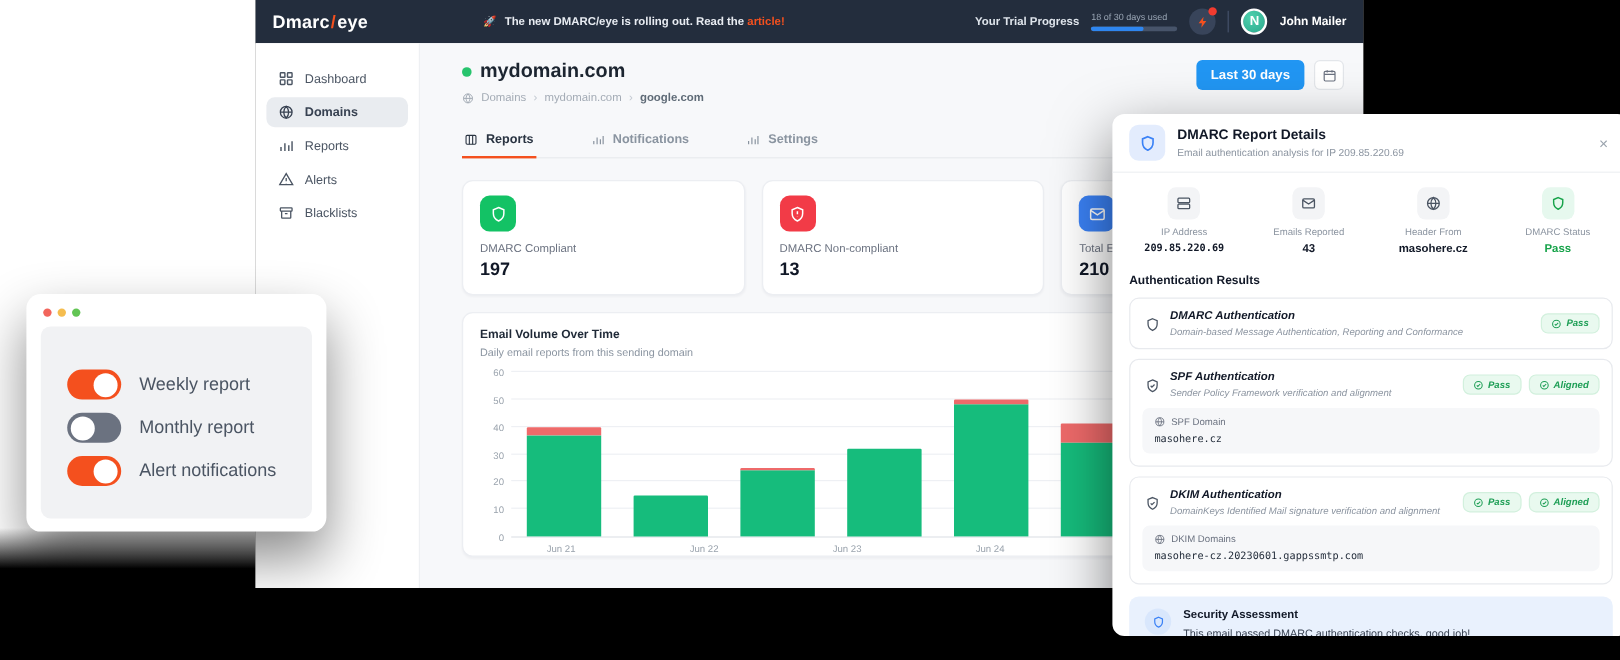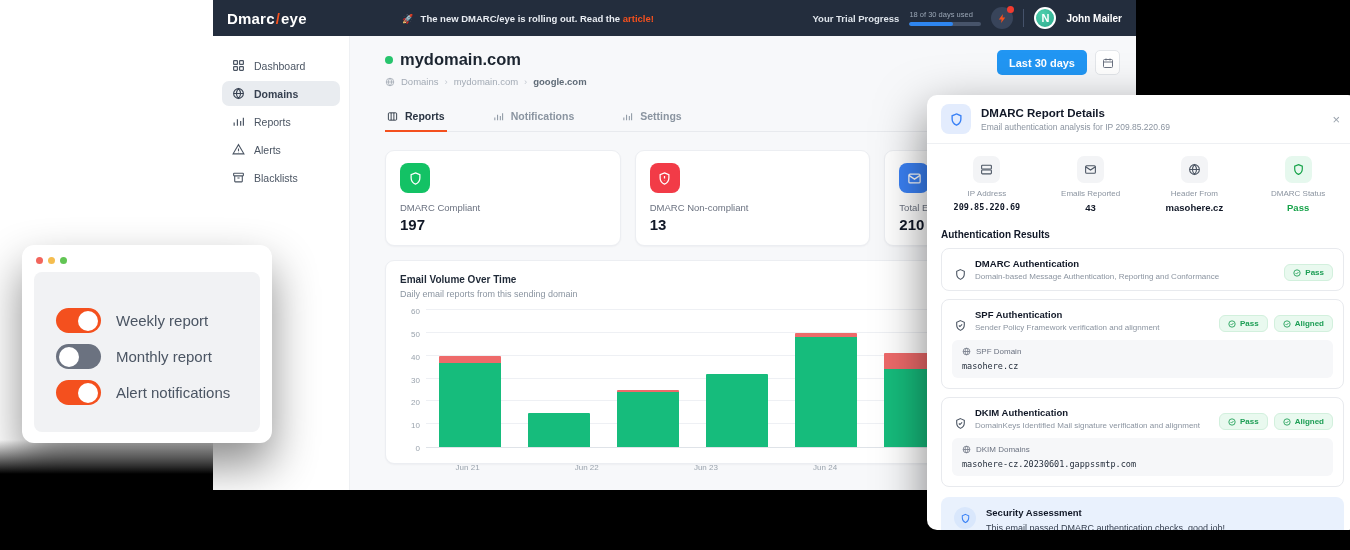--- a/index.html
+++ b/index.html
@@ -67,21 +67,21 @@
   .chart-area { display:flex; margin-top:12px; }
   .y-axis { width:26px; position:relative; height:137px; }
   .y-lab { position:absolute; right:6px; transform:translateY(50%); font-size:8px; color:#9aa3ad; }
   .plot { position:relative; width:534px; height:137px; border-bottom:1px solid #dfe3e8; }
   .gridline { position:absolute; left:0; right:0; height:1px; background:#eef0f4; }
   .cols { position:absolute; inset:0; display:flex; }
   .col { width:89px; position:relative; }
   .barstack { position:absolute; bottom:0; left:13px; width:62px; display:flex; flex-direction:column; }
   .seg-red { background:#ee6a6a; border-radius:1px 1px 0 0; }
   .seg-green { background:#16bc7c; }
-  .x-axis { display:flex; margin-left:26px; margin-top:15px;gap:36px; }
+  .x-axis { display:flex; margin-left:26px; margin-top:5px;gap:36px; }
   .x-lab { width:89px; text-align:center; font-size:8px; color:#9aa3ad; }
 
   
   .float-panel { position:absolute; left:22px; top:245px; width:250px; height:198px; background:#fff; border-radius:12px; box-shadow:0 22px 45px rgba(0,0,0,.45); padding:10px 12px 12px; }
   .traffic { display:flex; gap:5px; padding:2px 2px 8px; }
   .tl { width:7px; height:7px; border-radius:50%; }
   .tl-red{background:#f2655c;} .tl-yellow{background:#f5bd4f;} .tl-green{background:#62c554;}
   .panel-inner { background:#f1f2f4; border-radius:8px; height:160px; padding:36px 0 0 22px; }
   .toggle-row { display:flex; align-items:center; gap:15px; margin-bottom:11px; }
   .toggle { width:45px; height:25px; border-radius:13px; position:relative; background:#6b7280; cursor:pointer; flex:0 0 auto; }
@@ -101,21 +101,21 @@
   .mstat { flex:1; display:flex; flex-direction:column; align-items:center; }
   .mstat-icon { width:27px; height:27px; border-radius:7px; background:#f3f4f6; display:flex; align-items:center; justify-content:center; color:#4b5563; }
   .mstat-icon.green { background:#e6f8ee; color:#17a34a; }
   .mstat-label { margin-top:6px; font-size:8px; color:#8b94a0; }
   .mstat-value { margin-top:4px; font-size:9.5px; font-weight:bold; color:#111827; }
   .mstat-value.mono { font-family:"DejaVu Sans Mono", monospace; font-size:8.5px; }
   .mstat-value.pass { color:#17a34a; }
   .modal-scroll { padding:2px 14px 0; flex:1; }
   .section-label { font-size:10px; font-weight:bold; color:#111827; margin:4px 0 8px; }
   .auth-card { border:1px solid #e8eaee; border-radius:8px; padding:9px 10px; margin-bottom:8px; }
-  .auth-top { display:flex; align-items:flex-end; }
+  .auth-top { display:flex; align-items:center;font-style:italic; }
   .auth-shield { color:#4b5563; margin:1px 8px 0 2px; flex:0 0 auto; }
   .auth-title { font-size:9.5px; font-weight:bold; color:#111827; }
   .auth-desc { font-size:8px; color:#8b94a0; margin-top:3px; }
   .badges { margin-left:auto; display:flex; gap:6px; }
   .badge { display:flex; align-items:center; gap:4px; background:#e9f9ef; border:1px solid #d2f0dd; color:#1d9e55; font-size:8px; font-weight:bold; padding:3px 8px; border-radius:6px; white-space:nowrap; }
   .detail-box { background:#f6f7f9; border-radius:6px; padding:7px 10px; margin:8px 0 1px 0; }
   .detail-label { display:flex; align-items:center; gap:5px; font-size:8px; color:#6b7280; }
   .detail-value { margin-top:5px; font-size:8.5px; color:#1f2937; font-family:"DejaVu Sans Mono", monospace; }
   .assessment { display:flex; background:#e9f1fd; border-radius:8px; padding:10px 13px; margin:10px 0 12px; }
   .as-icon { width:22px; height:22px; border-radius:50%; background:#d9e7fc; display:flex; align-items:center; justify-content:center; margin-right:10px; flex:0 0 auto; }

